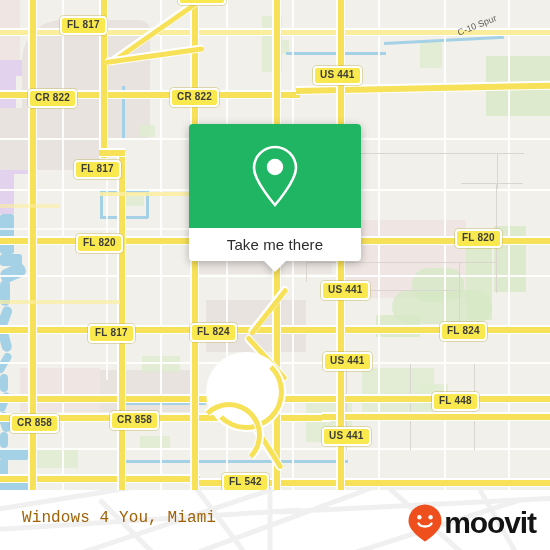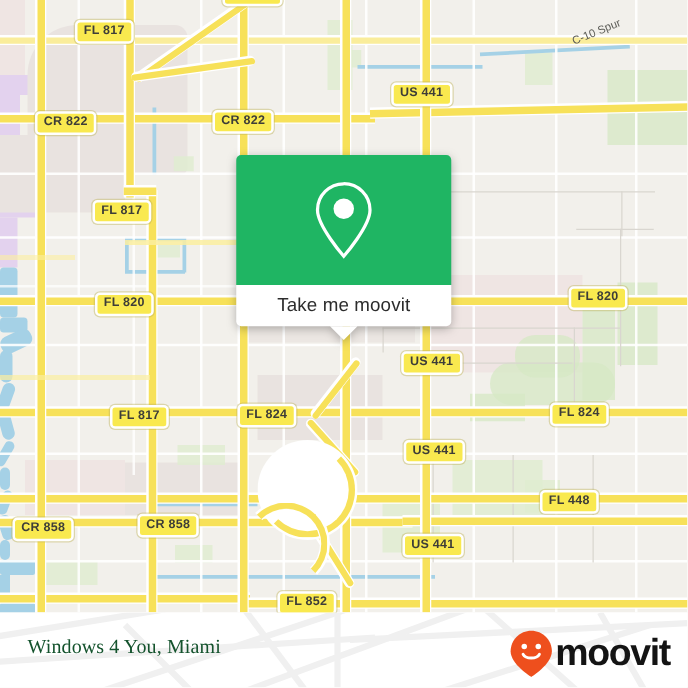--- a/index.html
+++ b/index.html
@@ -131,24 +131,24 @@
     left: 0; top: 490px;
     width: 550px; height: 60px;
     background: #ffffff;
     overflow: hidden;
   }
   #bottombar-bg { position: absolute; left:0; top:0; width:550px; height:60px; }
   #place-name {
     position: absolute;
     left: 22px; top: 19px;
     font-size: 16px;
-    color: #14532d;
+    color: #a16207;
     letter-spacing: .1px;
     z-index: 3;
-    font-family: Liberation Serif, serif;
+    font-family: Liberation Mono, monospace;
   }
   #brand {
     position: absolute;
     right: 14px; top: 14px;
     display: flex;
     align-items: center;
     z-index: 3;
   }
   #brand-text {
     font-size: 30px;
@@ -336,35 +336,35 @@
     <div class="shield" style="left:455px;top:229px;">FL 820</div>
     <div class="shield" style="left:321px;top:281px;">US 441</div>
     <div class="shield" style="left:88px;top:324px;">FL 817</div>
     <div class="shield" style="left:190px;top:323px;">FL 824</div>
     <div class="shield" style="left:440px;top:322px;">FL 824</div>
     <div class="shield" style="left:323px;top:352px;">US 441</div>
     <div class="shield" style="left:432px;top:392px;">FL 448</div>
     <div class="shield" style="left:10px;top:414px;">CR 858</div>
     <div class="shield" style="left:110px;top:411px;">CR 858</div>
     <div class="shield" style="left:322px;top:427px;">US 441</div>
-    <div class="shield" style="left:222px;top:473px;">FL 852</div>
+    <div class="shield" style="left:222px;top:473px;">FL 542</div>
 
     <div class="shield" style="left:178px;top:-9px;width:48px;height:14px;"></div>
 
     <div class="waterlabel" style="left:458px;top:28px;transform:rotate(-22deg);transform-origin:left center;">C-10 Spur</div>
 
     <div id="popup">
       <div id="popup-head">
         <svg width="52" height="66" viewBox="0 0 52 66">
           <path d="M26 4 C14.4 4 5 13.4 5 25 C5 38 26 62 26 62 C26 62 47 38 47 25 C47 13.4 37.6 4 26 4 Z" fill="none" stroke="#ffffff" stroke-width="2.6"></path>
           <circle cx="26" cy="24" r="8.2" fill="#ffffff"></circle>
         </svg>
       </div>
       <div id="popup-foot">
-        <span id="popup-label">Take me moovit</span>
+        <span id="popup-label">Take me there</span>
         <div id="popup-tail"></div>
       </div>
     </div>
 
   </div>
 
   <div id="bottombar">
     <svg id="bottombar-bg" viewBox="0 0 550 60" preserveAspectRatio="none">
       <g stroke="#f0f0f0" stroke-width="5" fill="none">
         <line x1="-20" y1="22" x2="240" y2="-20"></line>

